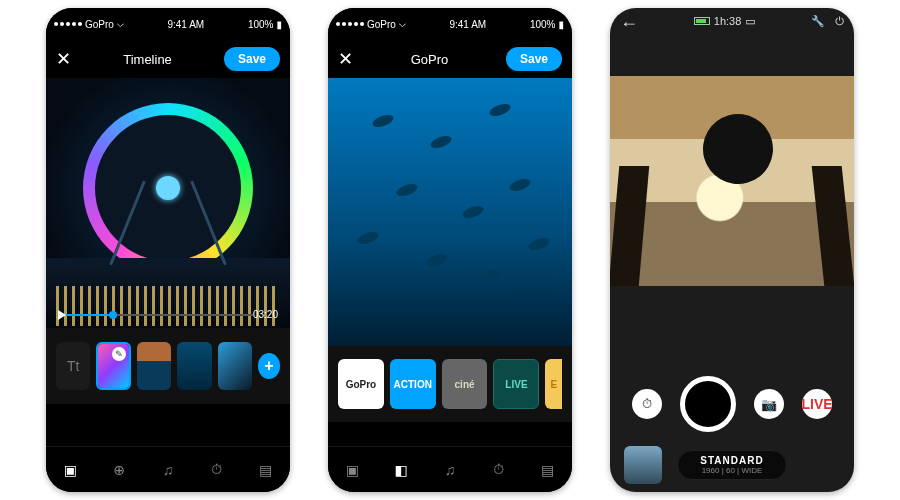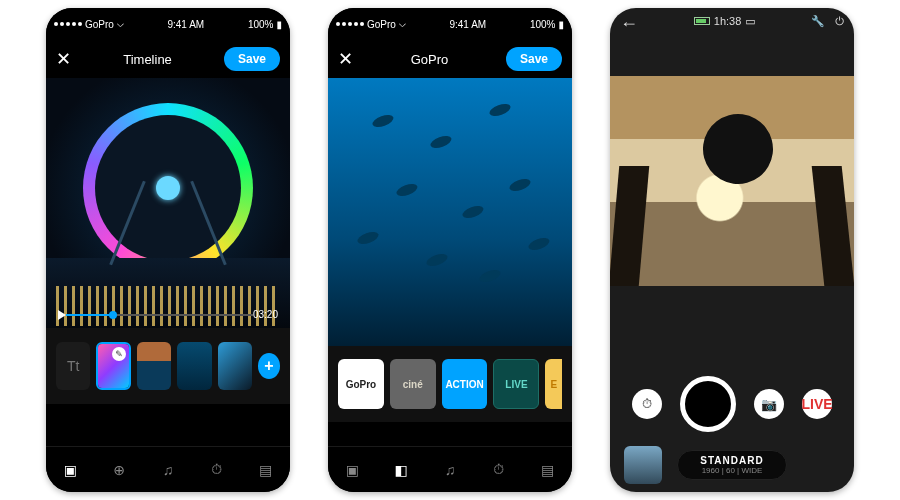--- a/index.html
+++ b/index.html
@@ -292,22 +292,22 @@
       <div class="fish" style="left:55%;top:48%"></div>
       <div class="fish" style="left:74%;top:38%"></div>
       <div class="fish" style="left:12%;top:58%"></div>
       <div class="fish" style="left:40%;top:66%"></div>
       <div class="fish" style="left:62%;top:72%"></div>
       <div class="fish" style="left:82%;top:60%"></div>
     </div>
   </div>
   <div class="themes">
     <div class="theme-chip chip-launch">GoPro</div>
+    <div class="theme-chip chip-action">ACTION</div>
     <div class="theme-chip chip-cine">ciné</div>
-    <div class="theme-chip chip-action">ACTION</div>
     <div class="theme-chip chip-bold">LIVE</div>
     <div class="theme-chip chip-elite">E</div>
   </div>
   <div class="bottomnav">
     <span class="nav-icon">▣</span>
     <span class="nav-icon active">◧</span>
     <span class="nav-icon">♫</span>
     <span class="nav-icon">⏱</span>
     <span class="nav-icon">▤</span>
   </div>

